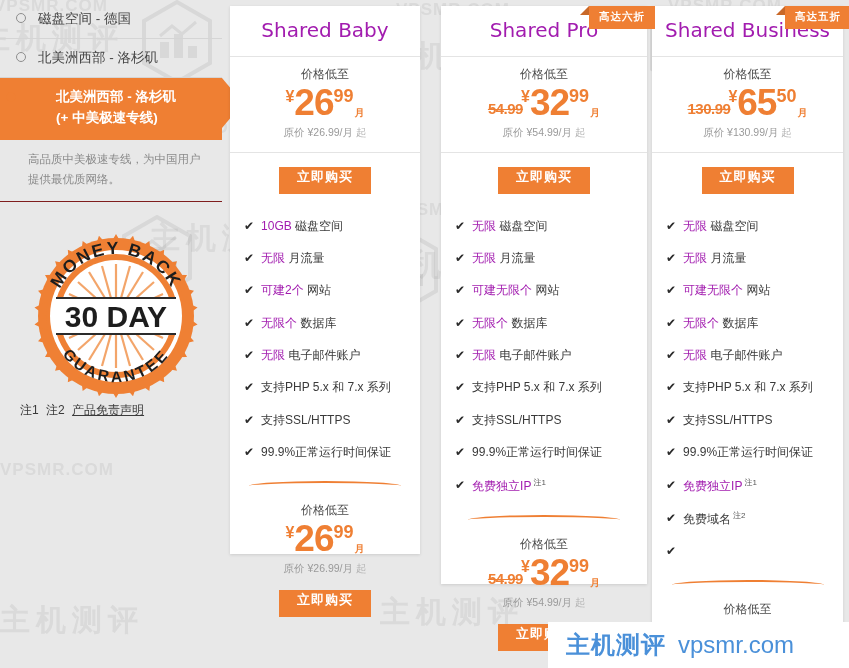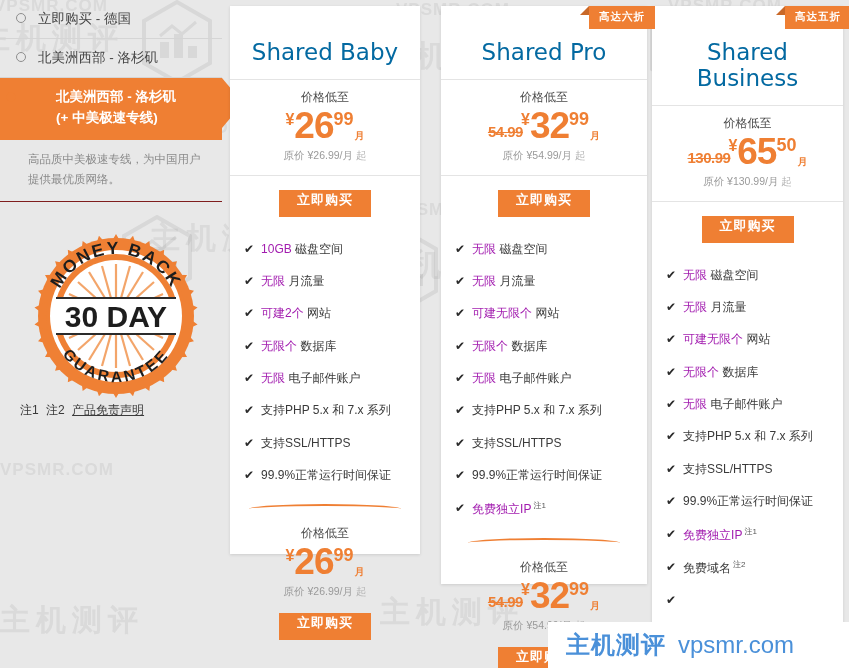--- a/index.html
+++ b/index.html
@@ -125,24 +125,24 @@
     content: "";
     position: absolute;
     left: -9px; top: 0;
     width: 0; height: 0;
     border-top: 9px solid transparent;
     border-right: 9px solid #c96828;
   }
 
   .card-title {
     text-align: center;
-    font-size: 23px;
-    color: #0369a1;
+    font-size: 20px;
+    color: #a21caf;
     font-weight: normal;
-    padding: 33px 6px 14px;
+    padding: 12px 6px 14px;
     border-bottom: 1px solid #e4e4e4;
     font-family: "DejaVu Sans", sans-serif;
   }
 
   .price-block { padding: 9px 10px 12px; text-align: center; }
   .price-label { font-size: 12px; color: #4a4a4a; margin-bottom: 1px; }
   .price-line {
     display: flex; align-items: flex-start; justify-content: center;
     color: #ef7f33;
     line-height: 1;
@@ -263,21 +263,21 @@
   <svg class="wm-hex" style="left:140px; top:0px;" viewBox="0 0 74 84">
       <path d="M37 2 70 21v42L37 82 4 63V21z" fill="none" stroke="#7a7a7a" stroke-width="4"></path>
       <path d="M20 58h9V42h-9zm14 0h9V34h-9zm14 0h9V46h-9z" fill="#7a7a7a"></path>
       <path d="M20 36l12-10 10 8 14-12" fill="none" stroke="#7a7a7a" stroke-width="3"></path>
     </svg>
 
   <div id="sidebar">
 
     <div class="loc-row">
       <span class="radio"></span>
-      <span>立即购买 - 德国</span>
+      <span>磁盘空间 - 德国</span>
     </div>
 
     <div class="loc-row">
       <span class="radio"></span>
       <span>北美洲西部 - 洛杉矶</span>
     </div>
 
     <div class="loc-row active">
       <div class="active-wrap">
         <span class="radio on"></span>

